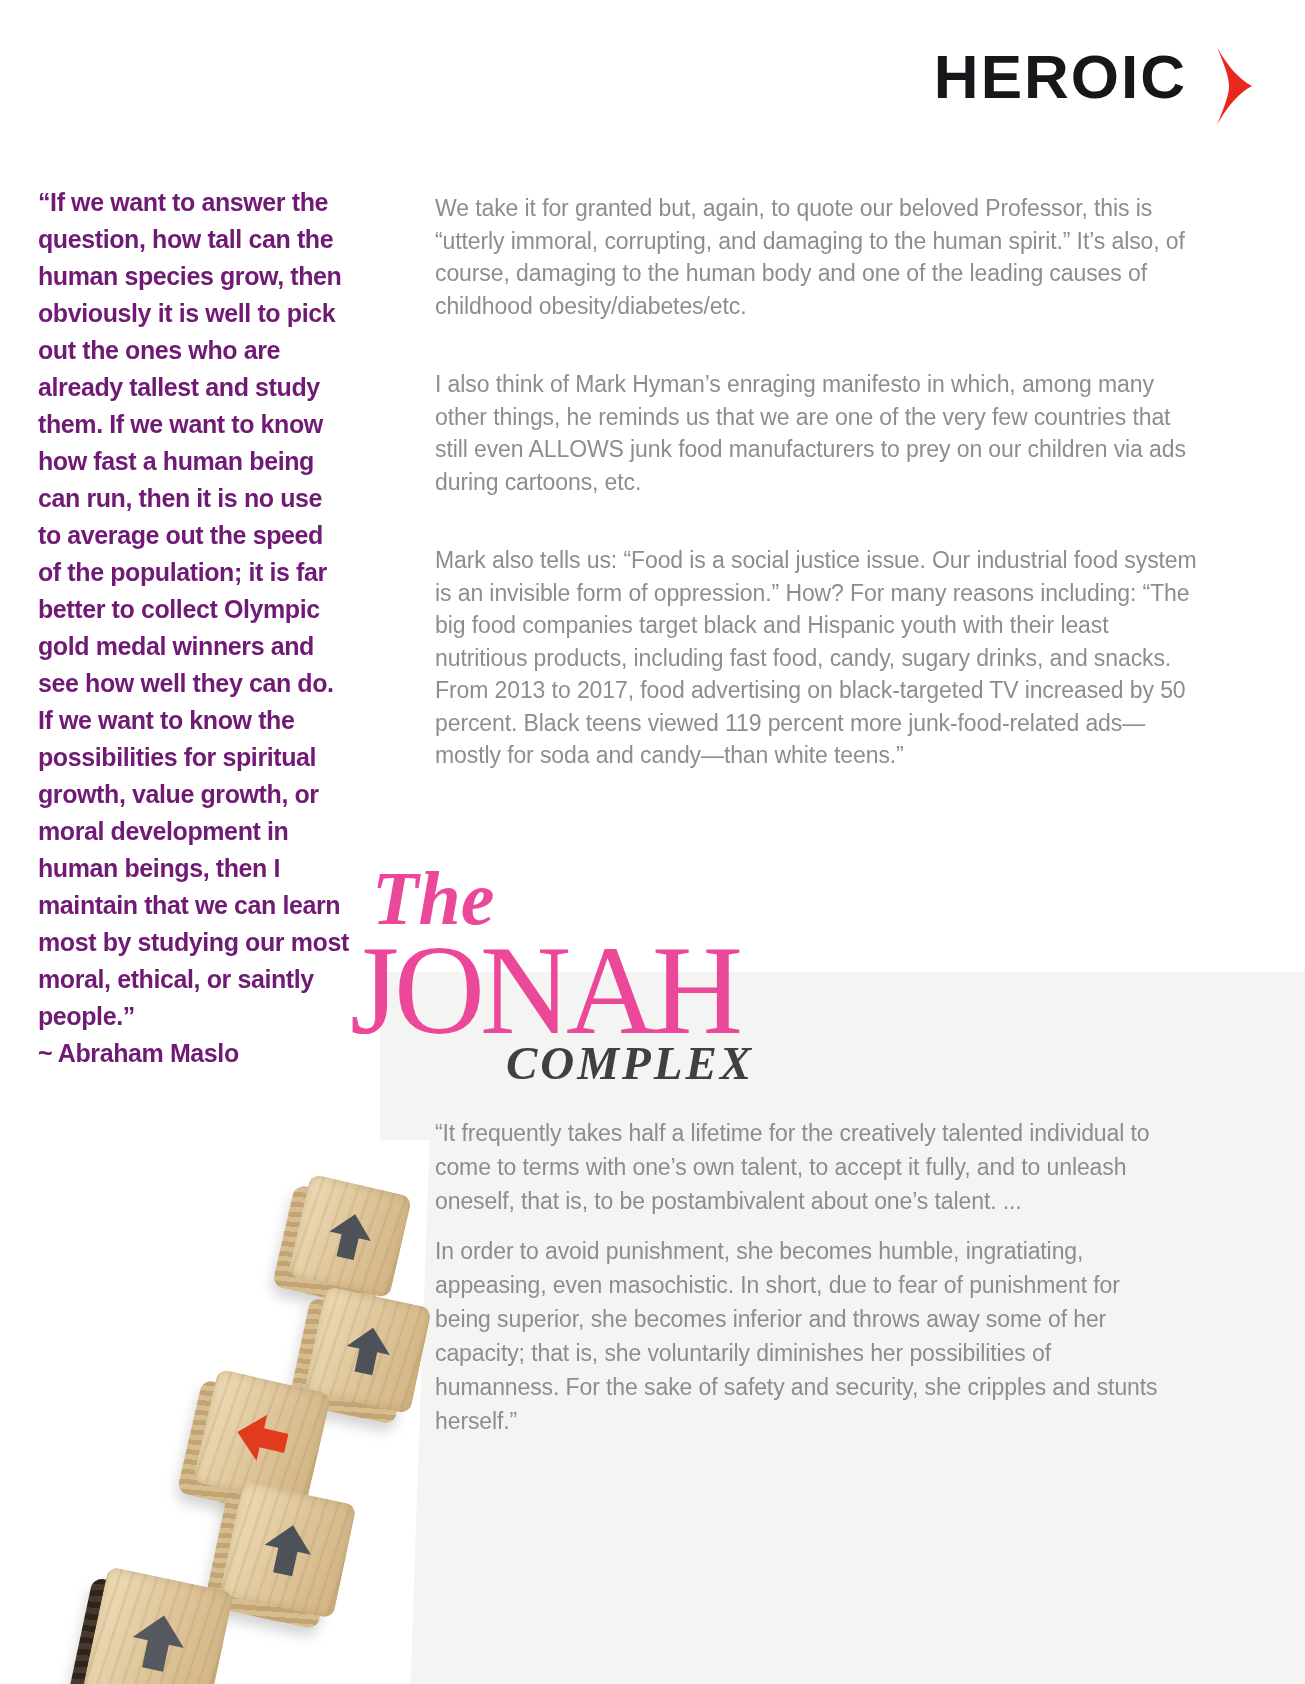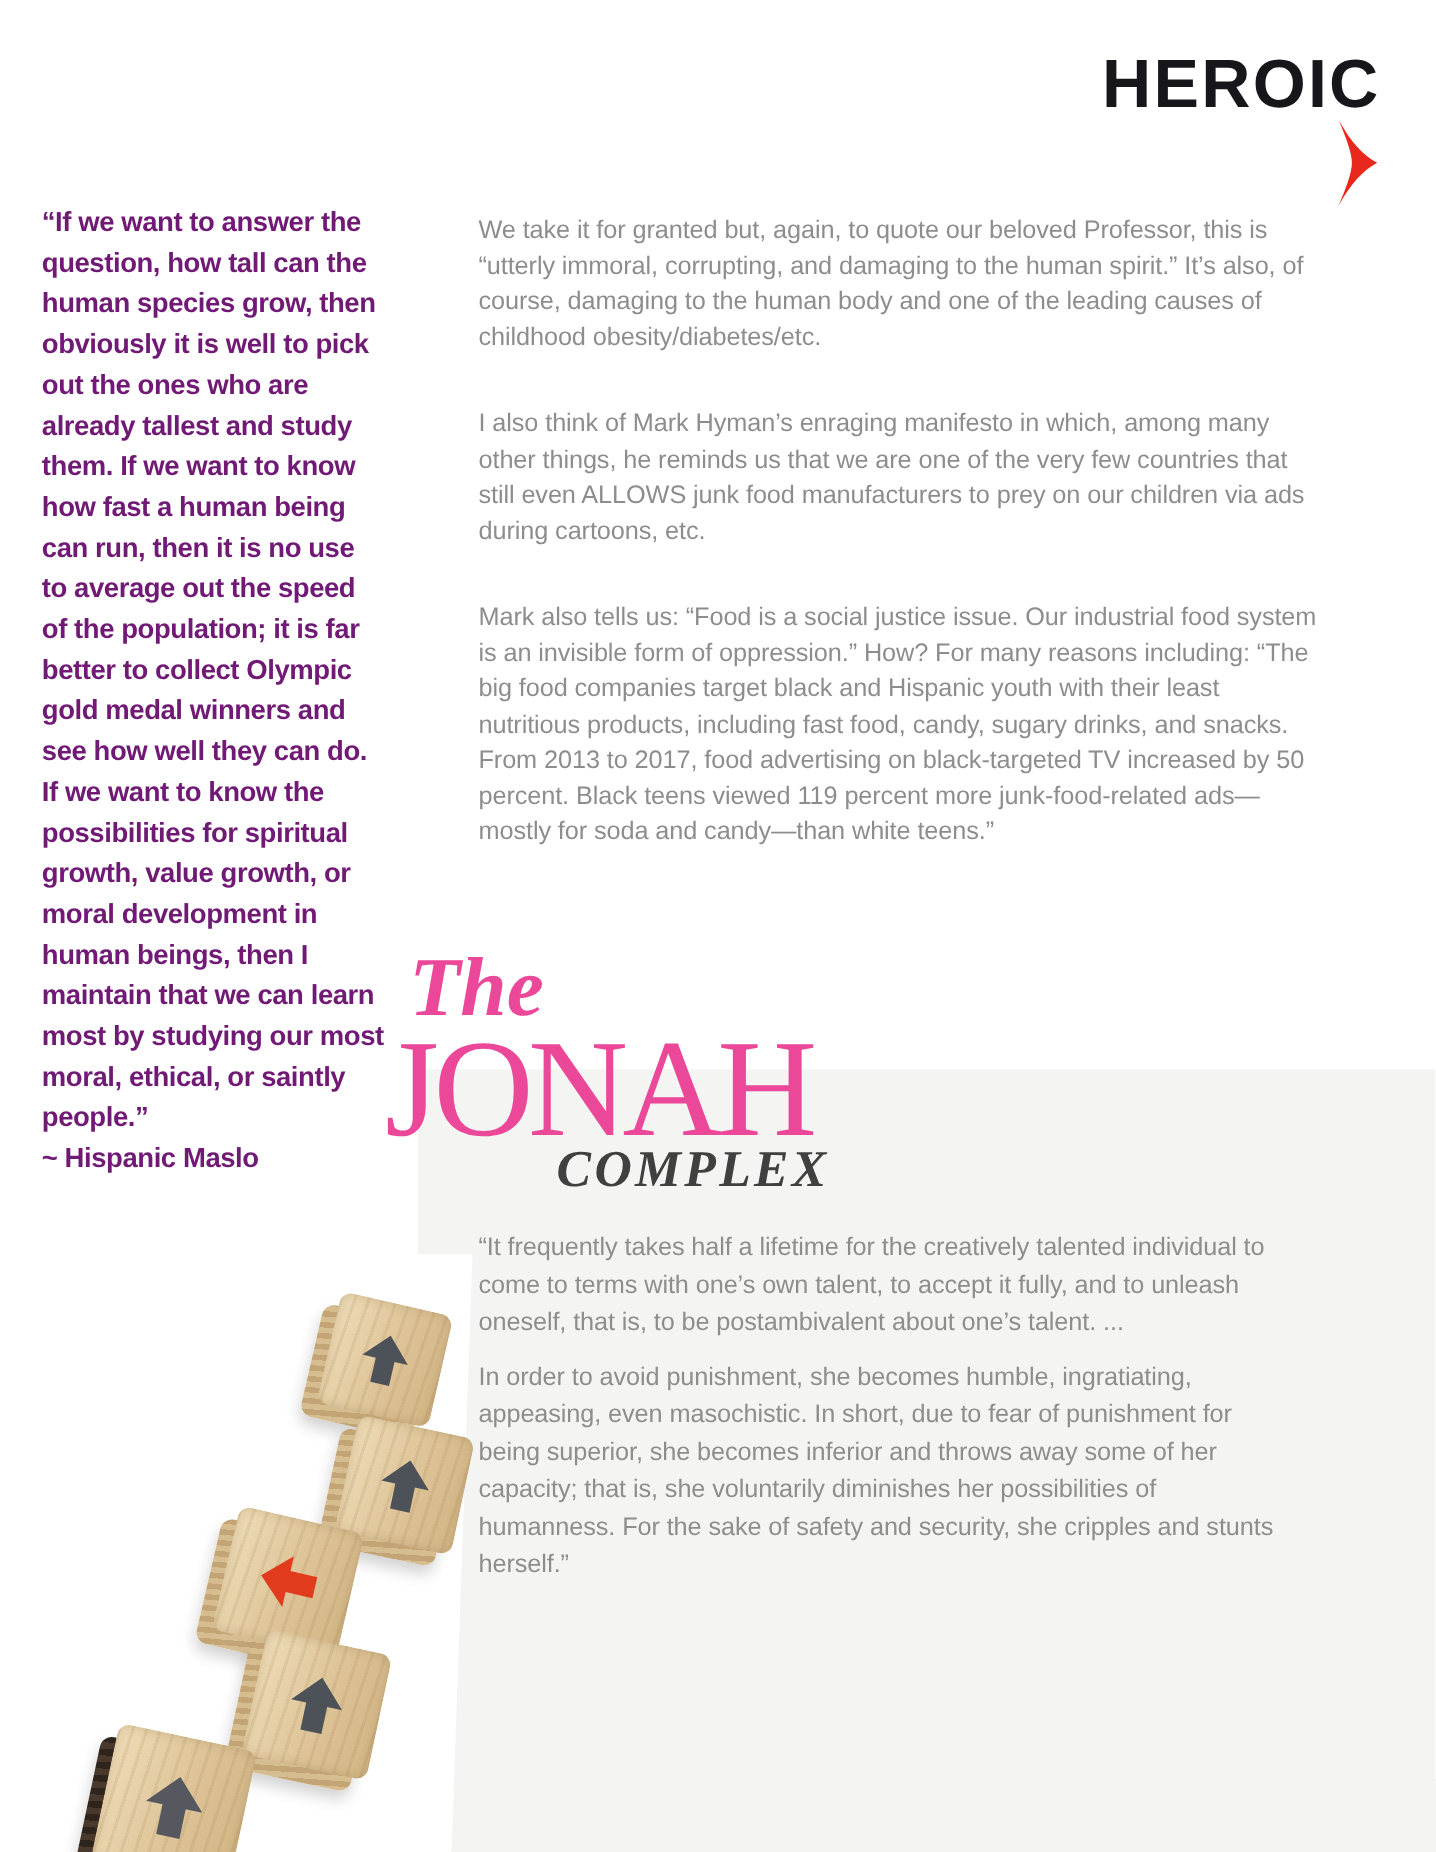--- a/index.html
+++ b/index.html
@@ -5,21 +5,21 @@
   html,body{margin:0;padding:0;}
   body{
     width:1305px;height:1684px;position:relative;background:#ffffff;
     font-family:"Liberation Sans",sans-serif;overflow:hidden;
   }
   
   .gray-panel{position:absolute;left:380px;top:972px;width:925px;height:712px;background:#f4f4f2;}
   .photo-bg{position:absolute;left:368px;top:1140px;width:52px;height:544px;background:#ffffff;transform:skewX(-2deg);}
 
   
-  .logo{position:absolute;top:46px;right:50px;display:flex;align-items:flex-end;flex-direction:column;}
+  .logo{position:absolute;top:46px;right:50px;display:flex;align-items:flex-start;}
   .logo-text{font-size:62px;font-weight:800;letter-spacing:2px;color:#17161a;line-height:1;}
   .logo-mark{margin-left:26px;display:block;}
 
   
   .left-quote{position:absolute;left:38px;top:184px;width:312px;color:#701a75;
     font-weight:700;font-size:25px;line-height:37px;letter-spacing:-0.4px;}
   .left-quote .attr{margin-top:0;}
 
   
   .body-col{position:absolute;left:435px;top:192px;width:762px;}
@@ -59,21 +59,21 @@
 
 <div class="logo">
   <div class="logo-text">HEROIC</div>
   <svg class="logo-mark" width="42" height="80" viewBox="0 0 42 80">
     <path d="M4,1 C15,21 26,33 39,40 C26,47 15,59 4,79 C11,62 16,49 16,40 C16,31 11,18 4,1 Z" fill="#e8271d"></path>
   </svg>
 </div>
 
 <div class="left-quote">
   <div>“If we want to answer the question, how tall can the human species grow, then obviously it is well to pick out the ones who are already tallest and study them. If we want to know how fast a human being can run, then it is no use to average out the speed of the population; it is far better to collect Olympic gold medal winners and see how well they can do. If we want to know the possibilities for spiritual growth, value growth, or moral development in human beings, then I maintain that we can learn most by studying our most moral, ethical, or saintly people.”</div>
-  <div class="attr">~ Hispanic Maslo</div>
+  <div class="attr">~ Abraham Maslo</div>
 </div>
 
 <div class="body-col">
   <p>We take it for granted but, again, to quote our beloved Professor, this is “utterly immoral, corrupting, and damaging to the human spirit.” It’s also, of course, damaging to the human body and one of the leading causes of childhood obesity/diabetes/etc.</p>
   <p>I also think of Mark Hyman’s enraging manifesto in which, among many other things, he reminds us that we are one of the very few countries that still even ALLOWS junk food manufacturers to prey on our children via ads during cartoons, etc.</p>
   <p>Mark also tells us: “Food is a social justice issue. Our industrial food system is an invisible form of oppression.” How? For many reasons including: “The big food companies target black and Hispanic youth with their least nutritious products, including fast food, candy, sugary drinks, and snacks. From 2013 to 2017, food advertising on black-targeted TV increased by 50 percent. Black teens viewed 119 percent more junk-food-related ads—mostly for soda and candy—than white teens.”</p>
 </div>
 
 <div class="title-the">The</div>
 <div class="title-jonah">JONAH</div>

